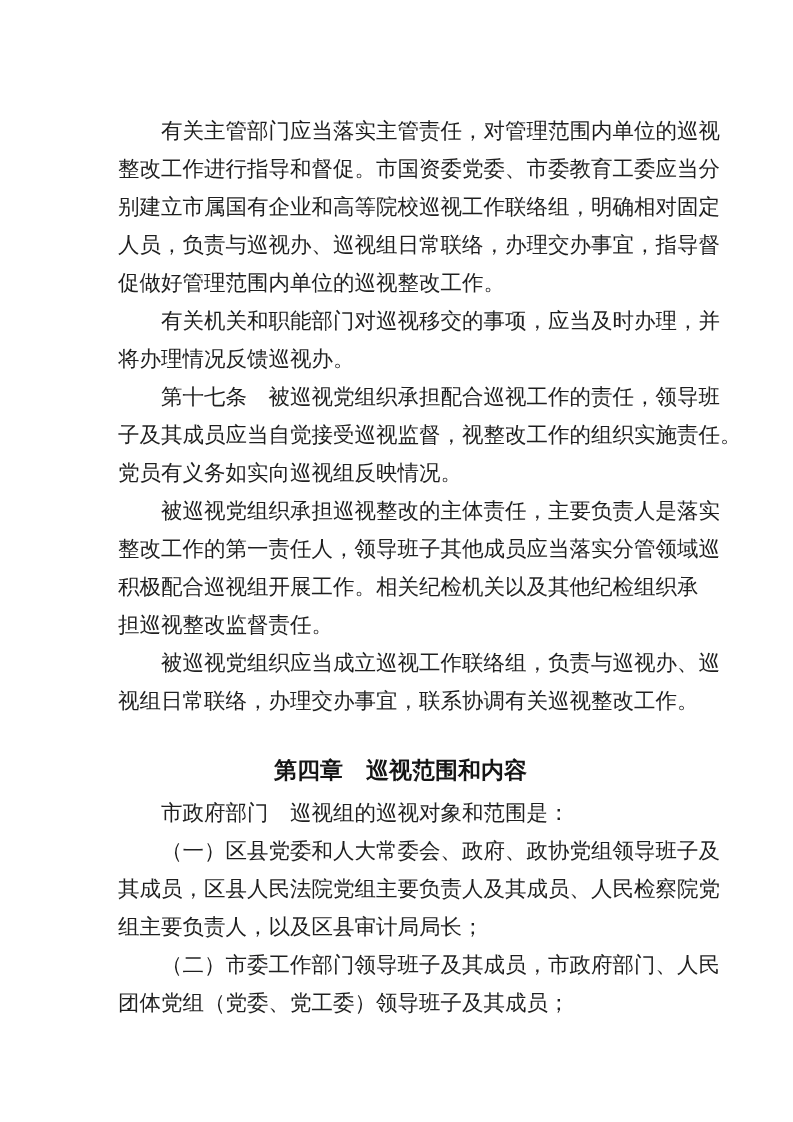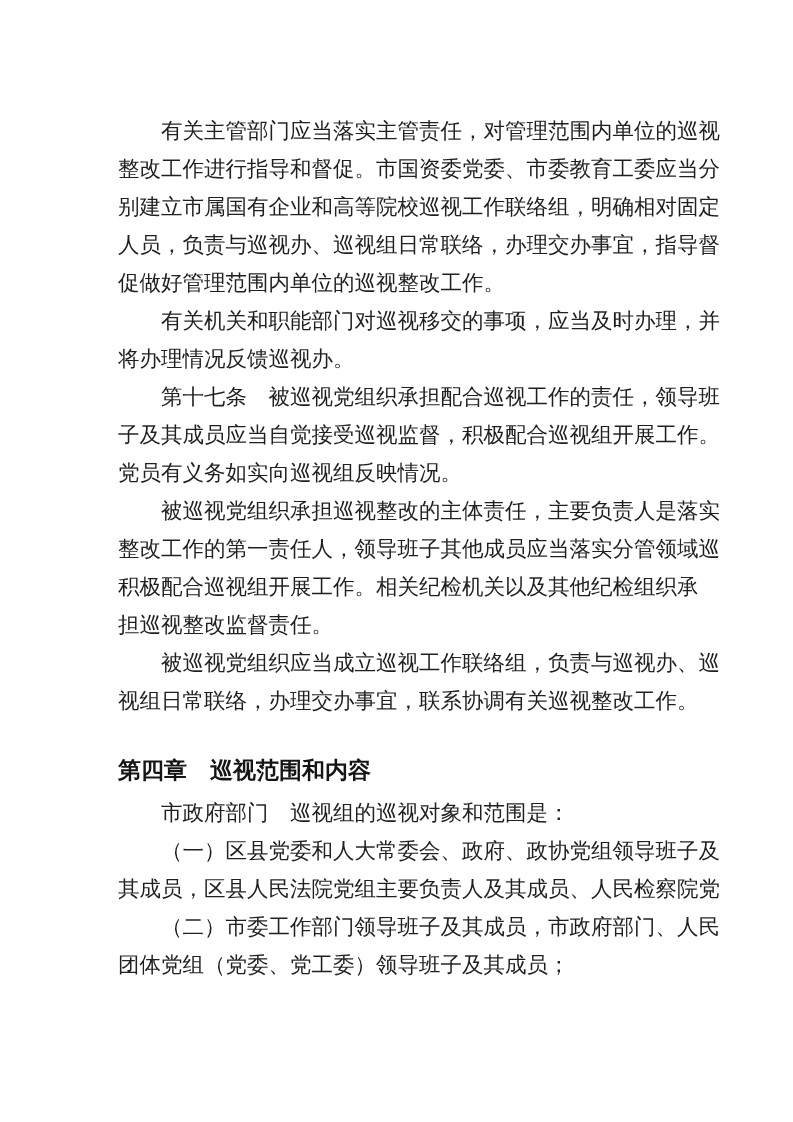--- a/index.html
+++ b/index.html
@@ -46,21 +46,21 @@
   .ln.indent {
     text-indent: 43px;
   }
   .chapter {
     display: block;
     margin: 28px 0 0 0;
     height: 46px;
     line-height: 46px;
     font-size: 23px;
     font-weight: bold;
-    text-align: left;
+    text-align: center;
     color: #151515;
   }
 </style>
 </head>
 <body>
 
 <div class="page">
   <div class="textblock">
 
     <div class="para">
@@ -71,21 +71,21 @@
       <span class="ln last">促做好管理范围内单位的巡视整改工作。</span>
     </div>
 
     <div class="para">
       <span class="ln indent">有关机关和职能部门对巡视移交的事项，应当及时办理，并</span>
       <span class="ln last">将办理情况反馈巡视办。</span>
     </div>
 
     <div class="para">
       <span class="ln indent">第十七条　被巡视党组织承担配合巡视工作的责任，领导班</span>
-      <span class="ln">子及其成员应当自觉接受巡视监督，积极配合巡视组开展工作。</span>
+      <span class="ln">子及其成员应当自觉接受巡视监督，视整改工作的组织实施责任。</span>
       <span class="ln last">党员有义务如实向巡视组反映情况。</span>
     </div>
 
     <div class="para">
       <span class="ln indent">被巡视党组织承担巡视整改的主体责任，主要负责人是落实</span>
       <span class="ln">整改工作的第一责任人，领导班子其他成员应当落实分管领域巡</span>
       <span class="ln">积极配合巡视组开展工作。相关纪检机关以及其他纪检组织承</span>
       <span class="ln last">担巡视整改监督责任。</span>
     </div>
 
@@ -96,20 +96,21 @@
 
     <h2 class="chapter">第四章　巡视范围和内容</h2>
 
     <div class="para">
       <span class="ln indent last">市政府部门　巡视组的巡视对象和范围是：</span>
     </div>
 
     <div class="para">
       <span class="ln indent">（一）区县党委和人大常委会、政府、政协党组领导班子及</span>
       <span class="ln">其成员，区县人民法院党组主要负责人及其成员、人民检察院党</span>
+      <span class="ln last">组主要负责人，以及区县审计局局长；</span>
     </div>
 
     <div class="para">
       <span class="ln indent">（二）市委工作部门领导班子及其成员，市政府部门、人民</span>
       <span class="ln last">团体党组（党委、党工委）领导班子及其成员；</span>
     </div>
 
   </div>
 </div>
 

